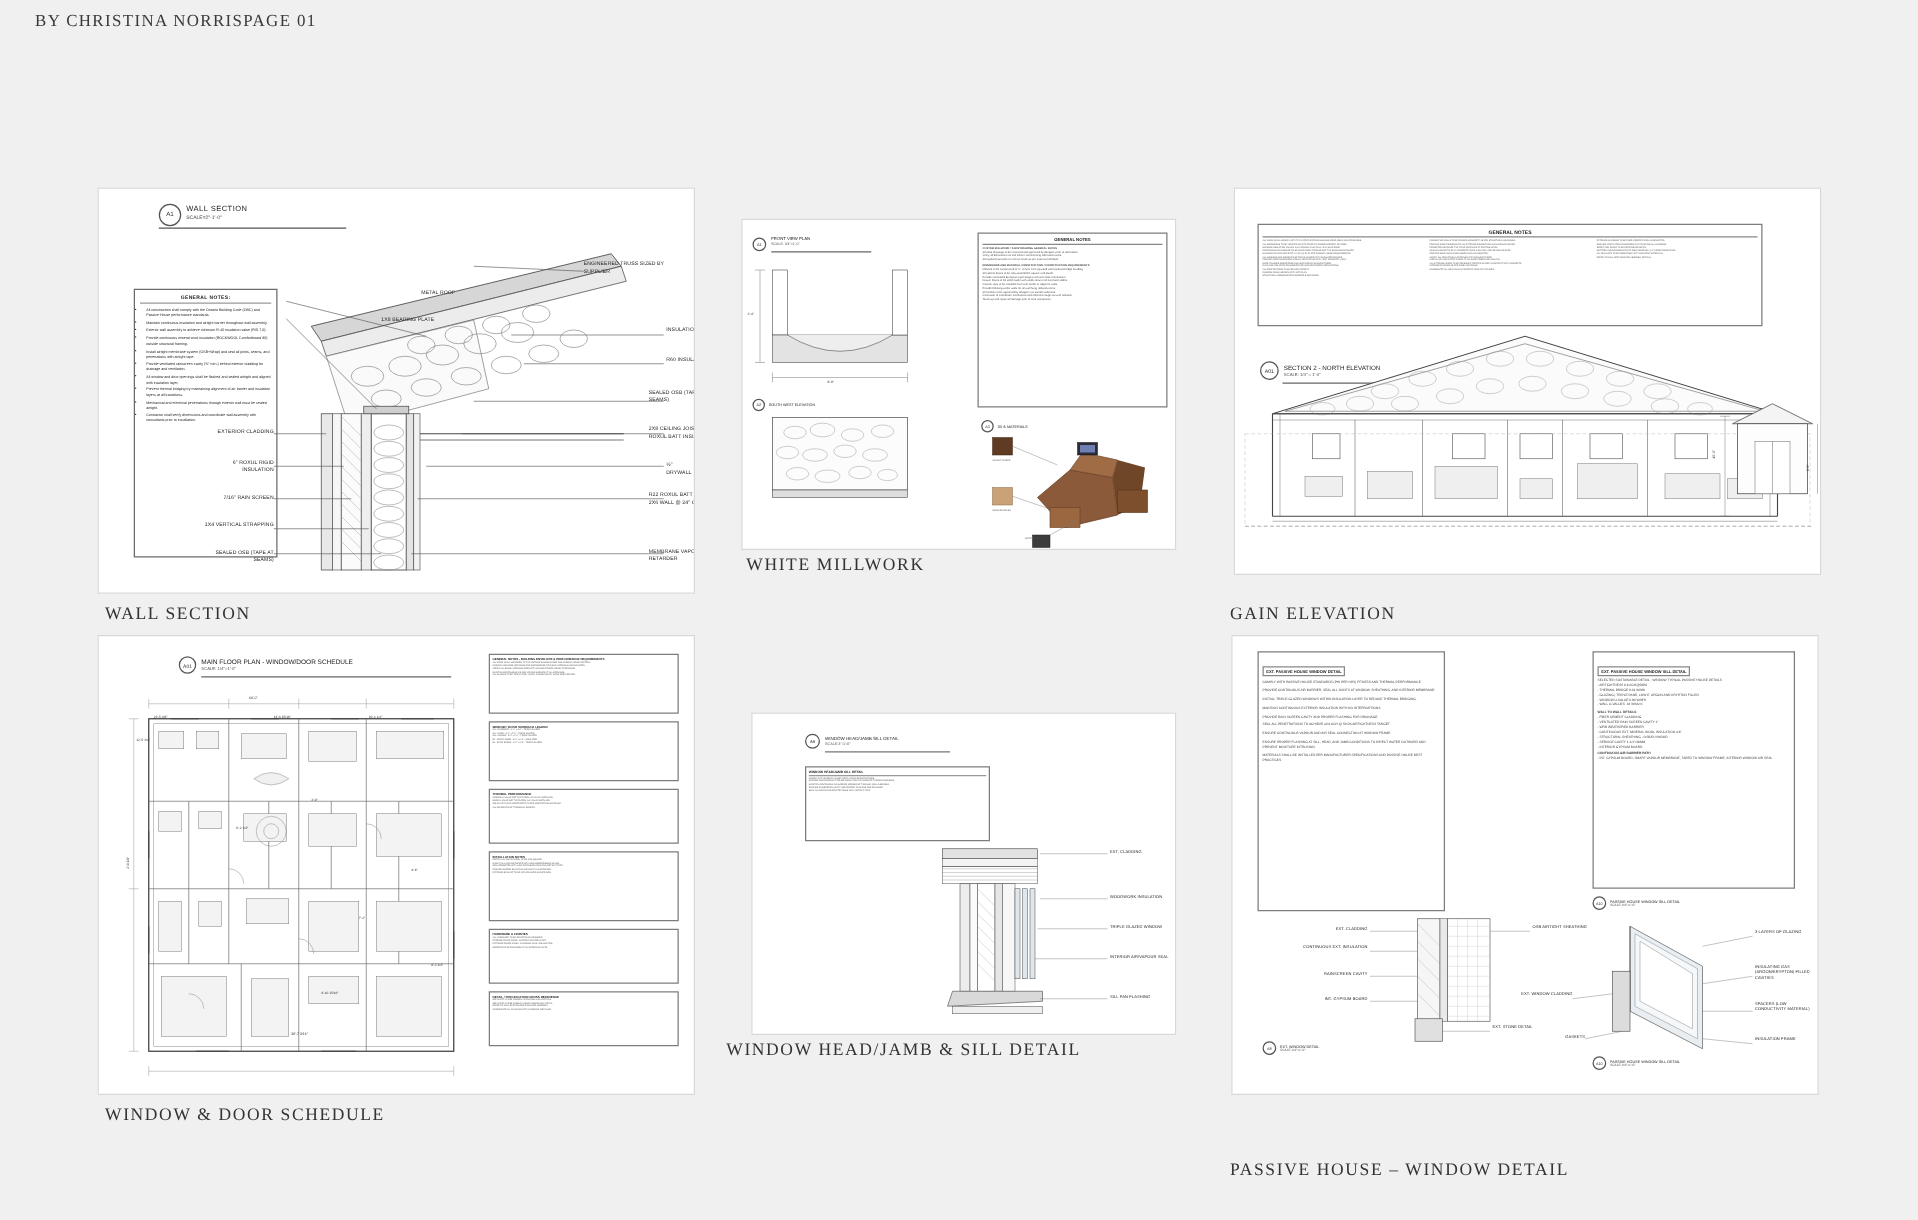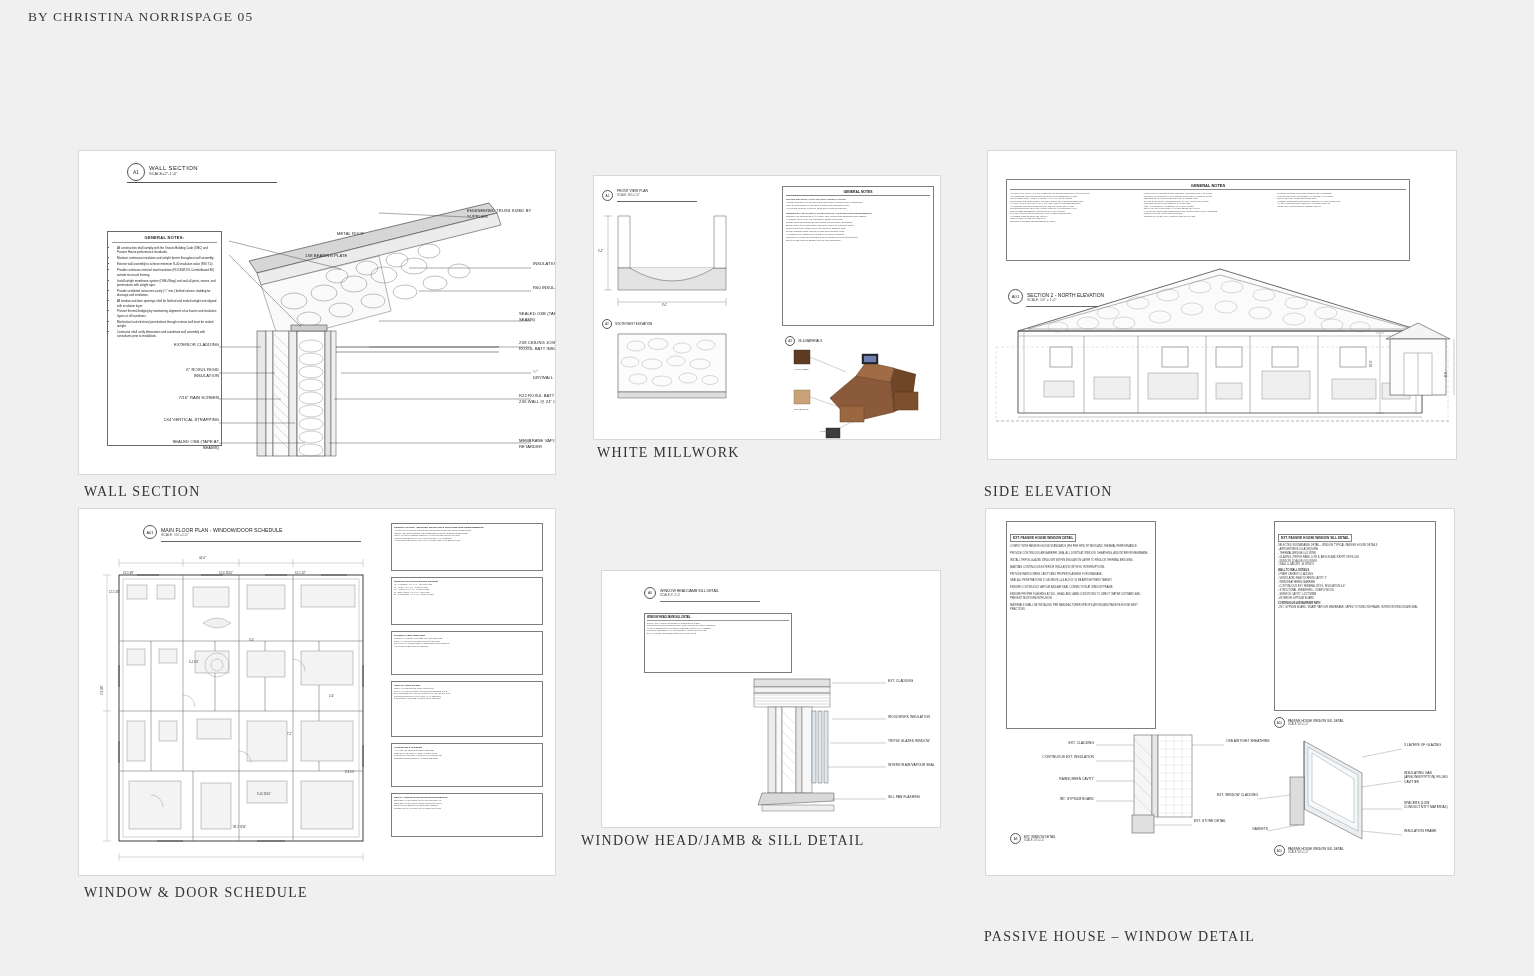--- a/index.html
+++ b/index.html
@@ -114,21 +114,21 @@
     position: absolute; background: #fff; border: .6px solid #7d7d7d;
   }
 
   .dim { position: absolute; font-size: 3.2px; color: #333; }
 </style>
 </head>
 <body>
 
 <div class="page-header">
   <div class="hdr-left">BY CHRISTINA NORRIS</div>
-  <div class="hdr-right">PAGE 05</div>
+  <div class="hdr-right">PAGE 01</div>
 </div>
 
 <div class="panel" id="wall-section">
 
   <div class="bubble ws-bubble">A1</div>
   <div class="ws-title">
     <div class="title-txt">WALL SECTION</div>
     <div class="scale-txt">SCALE=2"-1'-0"</div>
   </div>
   <div style="position:absolute;left:48px;top:31px;width:150px;height:.6px;background:#555;"></div>
@@ -468,21 +468,21 @@
     <line x1="430" y1="202" x2="430" y2="244" stroke="#666" stroke-width="0.4"></line>
 
     <line x1="392" y1="182" x2="392" y2="262" stroke="#777" stroke-width="0.4"></line>
     <line x1="388" y1="182" x2="396" y2="182" stroke="#777" stroke-width="0.4"></line>
     <line x1="388" y1="262" x2="396" y2="262" stroke="#777" stroke-width="0.4"></line>
     <line x1="466" y1="188" x2="466" y2="244" stroke="#777" stroke-width="0.4"></line>
   </svg>
   <div class="dim" style="left:381px;top:216px;font-size:2.8px;transform:rotate(-90deg);transform-origin:left top;">10'-0"</div>
   <div class="dim" style="left:456px;top:226px;font-size:2.8px;transform:rotate(-90deg);transform-origin:left top;">8'-0"</div>
 </div>
-<div class="caption" style="left:984px;top:484px;">SIDE ELEVATION</div>
+<div class="caption" style="left:984px;top:484px;">GAIN ELEVATION</div>
 
 <div class="panel" id="schedule">
 
   <div style="position:absolute;left:64px;top:16px;display:flex;align-items:center;gap:4px;">
     <span class="bubble" style="width:14px;height:14px;font-size:4px;">A01</span>
     <span>
       <span style="font-size:5.2px;display:block;">MAIN FLOOR PLAN - WINDOW/DOOR SCHEDULE</span>
       <span style="font-size:3.4px;color:#555;display:block;">SCALE:    1/4"=1'-0"</span>
     </span>
   </div>

